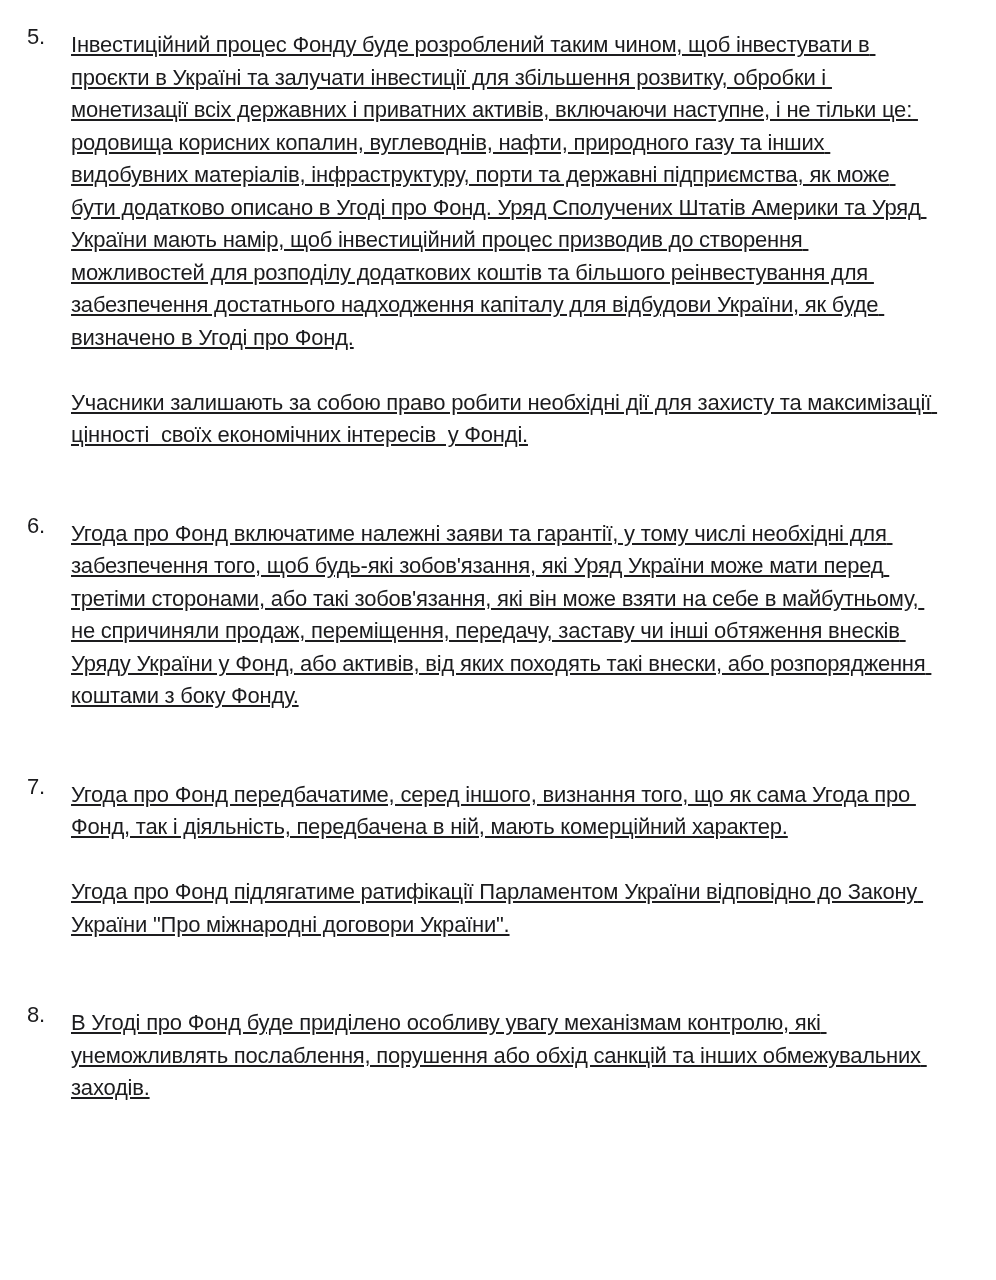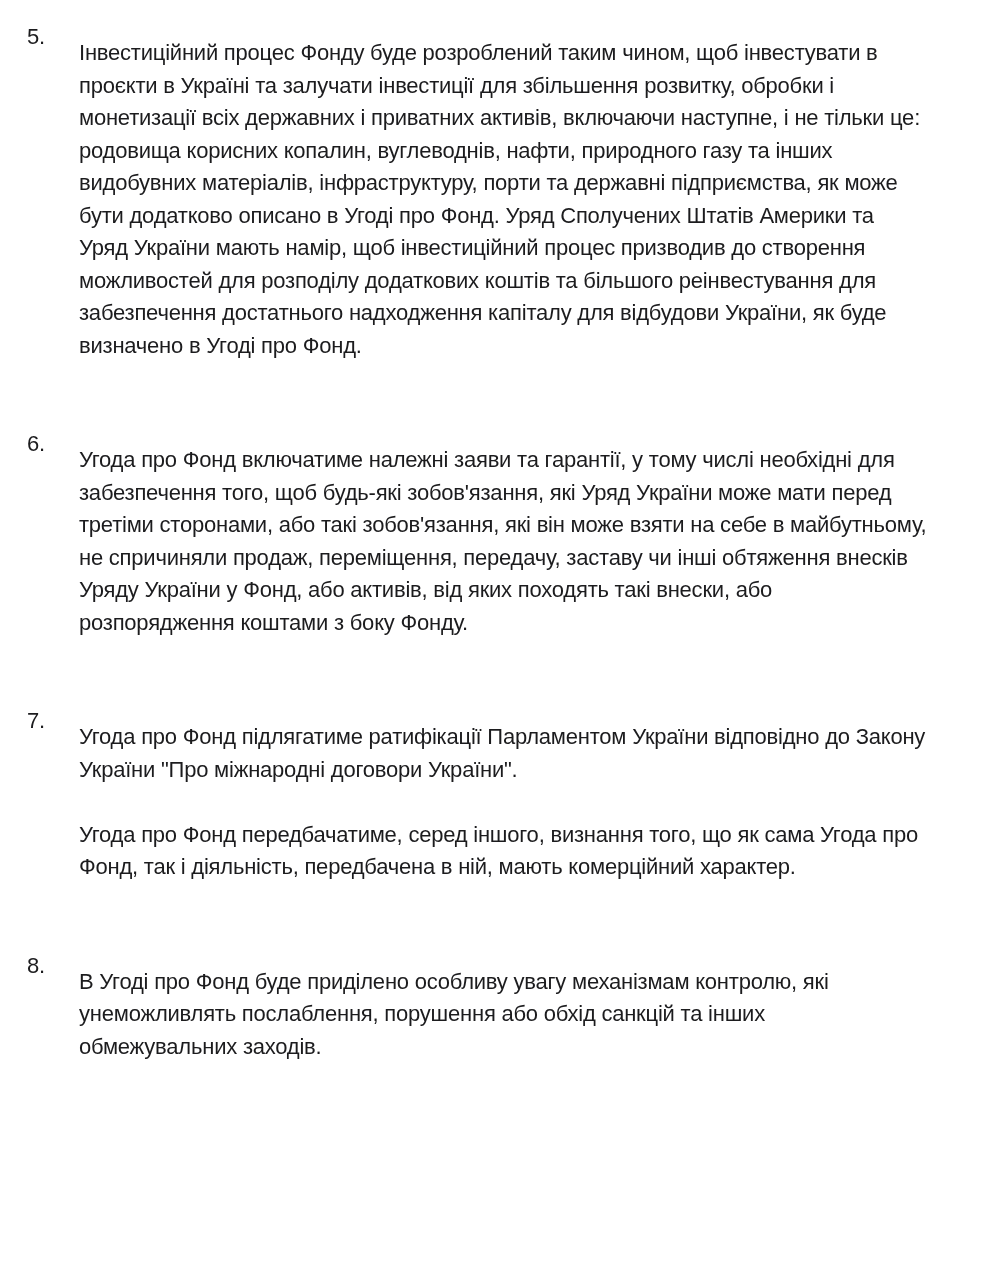--- a/index.html
+++ b/index.html
@@ -29,52 +29,54 @@
   .item + .item {
     margin-top: 50px;
   }
   .item-number {
     letter-spacing: -0.01em;
   }
   .item-body {
     max-width: 884px;
   }
   .item-body p {
-    margin: 16px;
+    margin: 8px;
     white-space: pre-wrap;
     letter-spacing: -0.01em;
+    text-decoration: underline;
   }
   .item-body p + p {
     margin-top: 32.5px;
   }
 </style>
 </head>
 <body>
 
 <main class="doc">
 
   <section class="item">
     <span class="item-number">5.</span>
     <div class="item-body">
       <p>Інвестиційний процес Фонду буде розроблений таким чином, щоб інвестувати в проєкти в Україні та залучати інвестиції для збільшення розвитку, обробки і монетизації всіх державних і приватних активів, включаючи наступне, і не тільки це: родовища корисних копалин, вуглеводнів, нафти, природного газу та інших видобувних матеріалів, інфраструктуру, порти та державні підприємства, як може бути додатково описано в Угоді про Фонд. Уряд Сполучених Штатів Америки та Уряд України мають намір, щоб інвестиційний процес призводив до створення можливостей для розподілу додаткових коштів та більшого реінвестування для забезпечення достатнього надходження капіталу для відбудови України, як буде визначено в Угоді про Фонд.</p>
+      <p>Учасники залишають за собою право робити необхідні дії для захисту та максимізації цінності  своїх економічних інтересів  у Фонді.</p>
     </div>
   </section>
 
   <section class="item">
     <span class="item-number">6.</span>
     <div class="item-body">
       <p>Угода про Фонд включатиме належні заяви та гарантії, у тому числі необхідні для забезпечення того, щоб будь-які зобов'язання, які Уряд України може мати перед третіми сторонами, або такі зобов'язання, які він може взяти на себе в майбутньому, не спричиняли продаж, переміщення, передачу, заставу чи інші обтяження внесків Уряду України у Фонд, або активів, від яких походять такі внески, або розпорядження коштами з боку Фонду.</p>
     </div>
   </section>
 
   <section class="item">
     <span class="item-number">7.</span>
     <div class="item-body">
+      <p>Угода про Фонд передбачатиме, серед іншого, визнання того, що як сама Угода про Фонд, так і діяльність, передбачена в ній, мають комерційний характер.</p>
       <p>Угода про Фонд підлягатиме ратифікації Парламентом України відповідно до Закону України "Про міжнародні договори України".</p>
-      <p>Угода про Фонд передбачатиме, серед іншого, визнання того, що як сама Угода про Фонд, так і діяльність, передбачена в ній, мають комерційний характер.</p>
     </div>
   </section>
 
   <section class="item">
     <span class="item-number">8.</span>
     <div class="item-body">
       <p>В Угоді про Фонд буде приділено особливу увагу механізмам контролю, які унеможливлять послаблення, порушення або обхід санкцій та інших обмежувальних заходів.</p>
     </div>
   </section>
 

